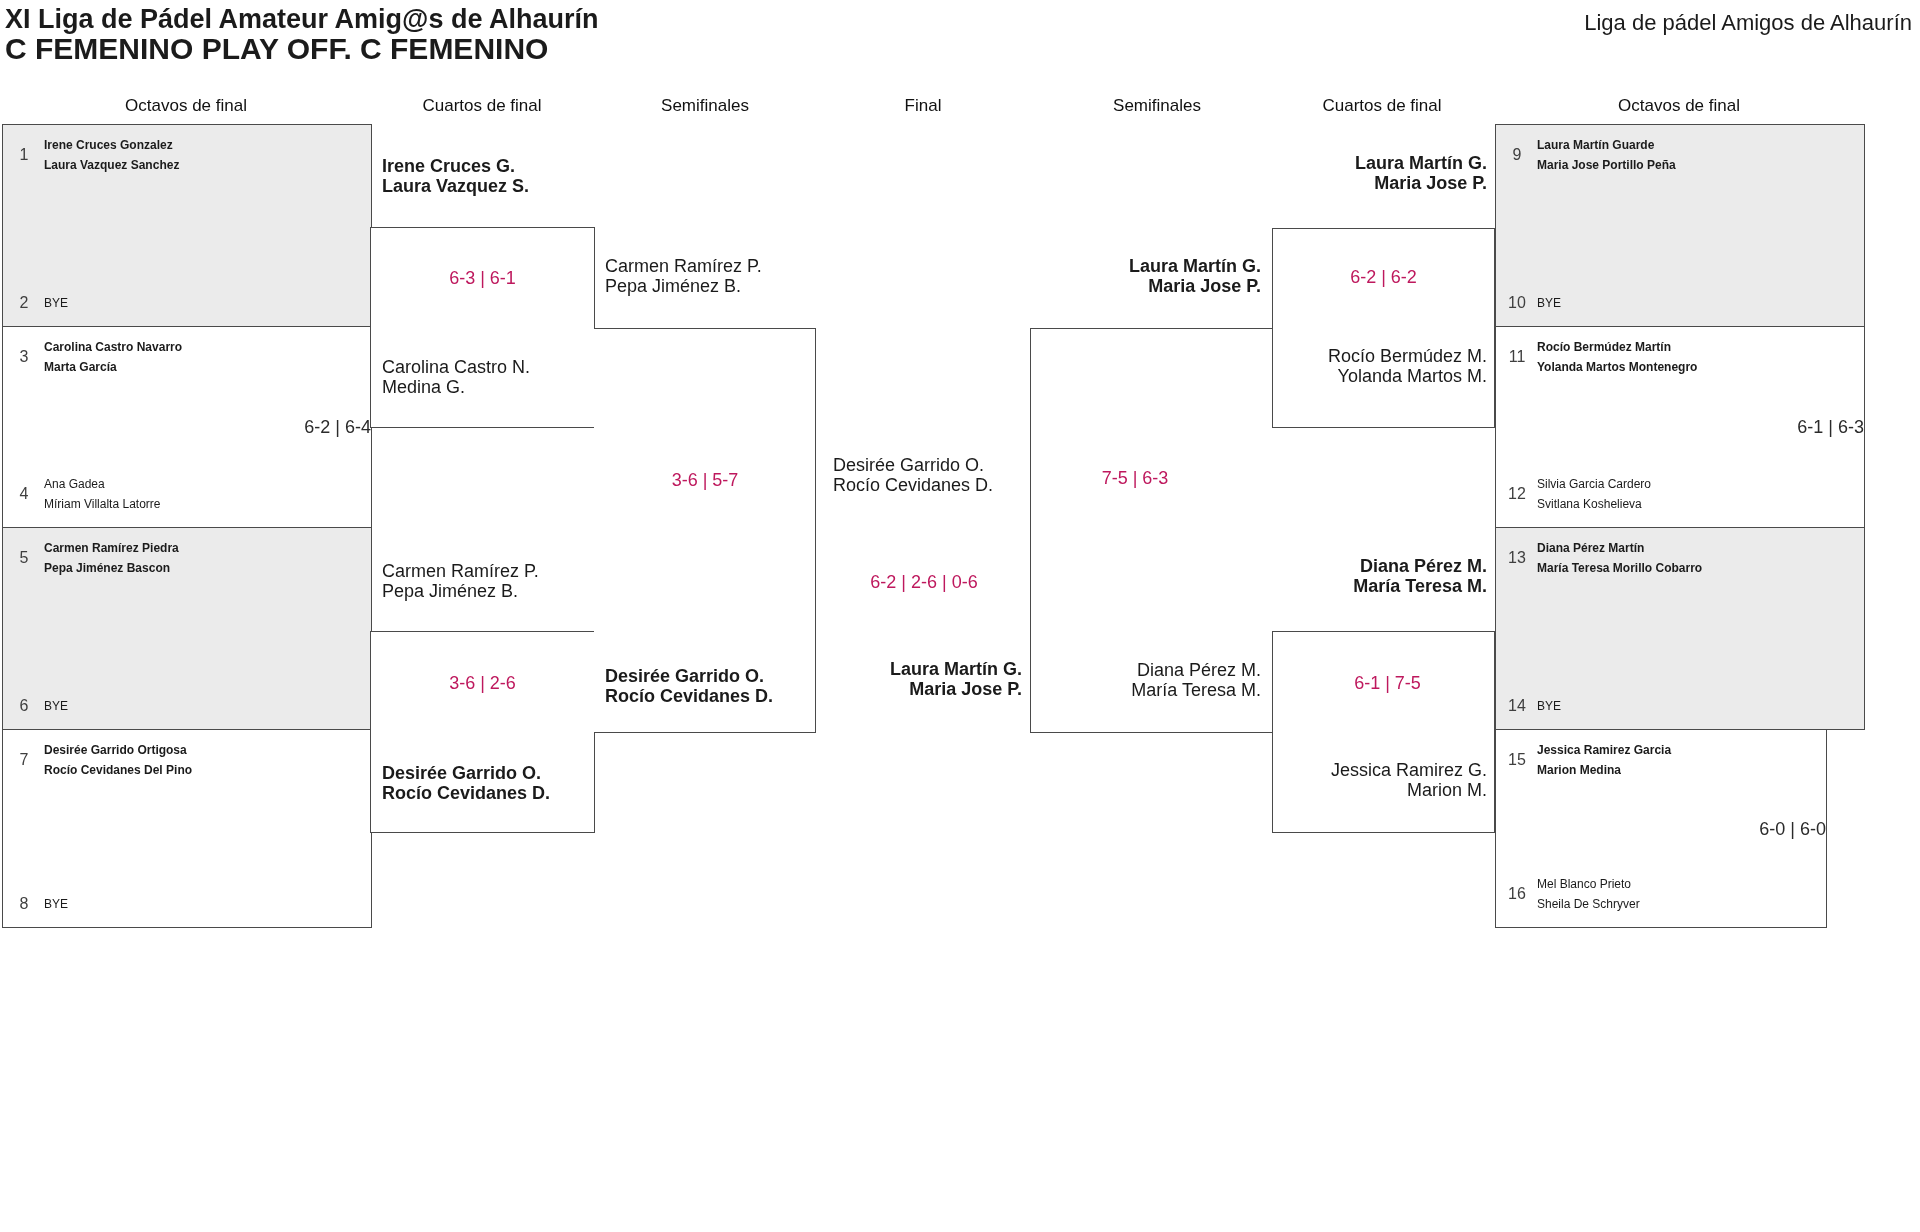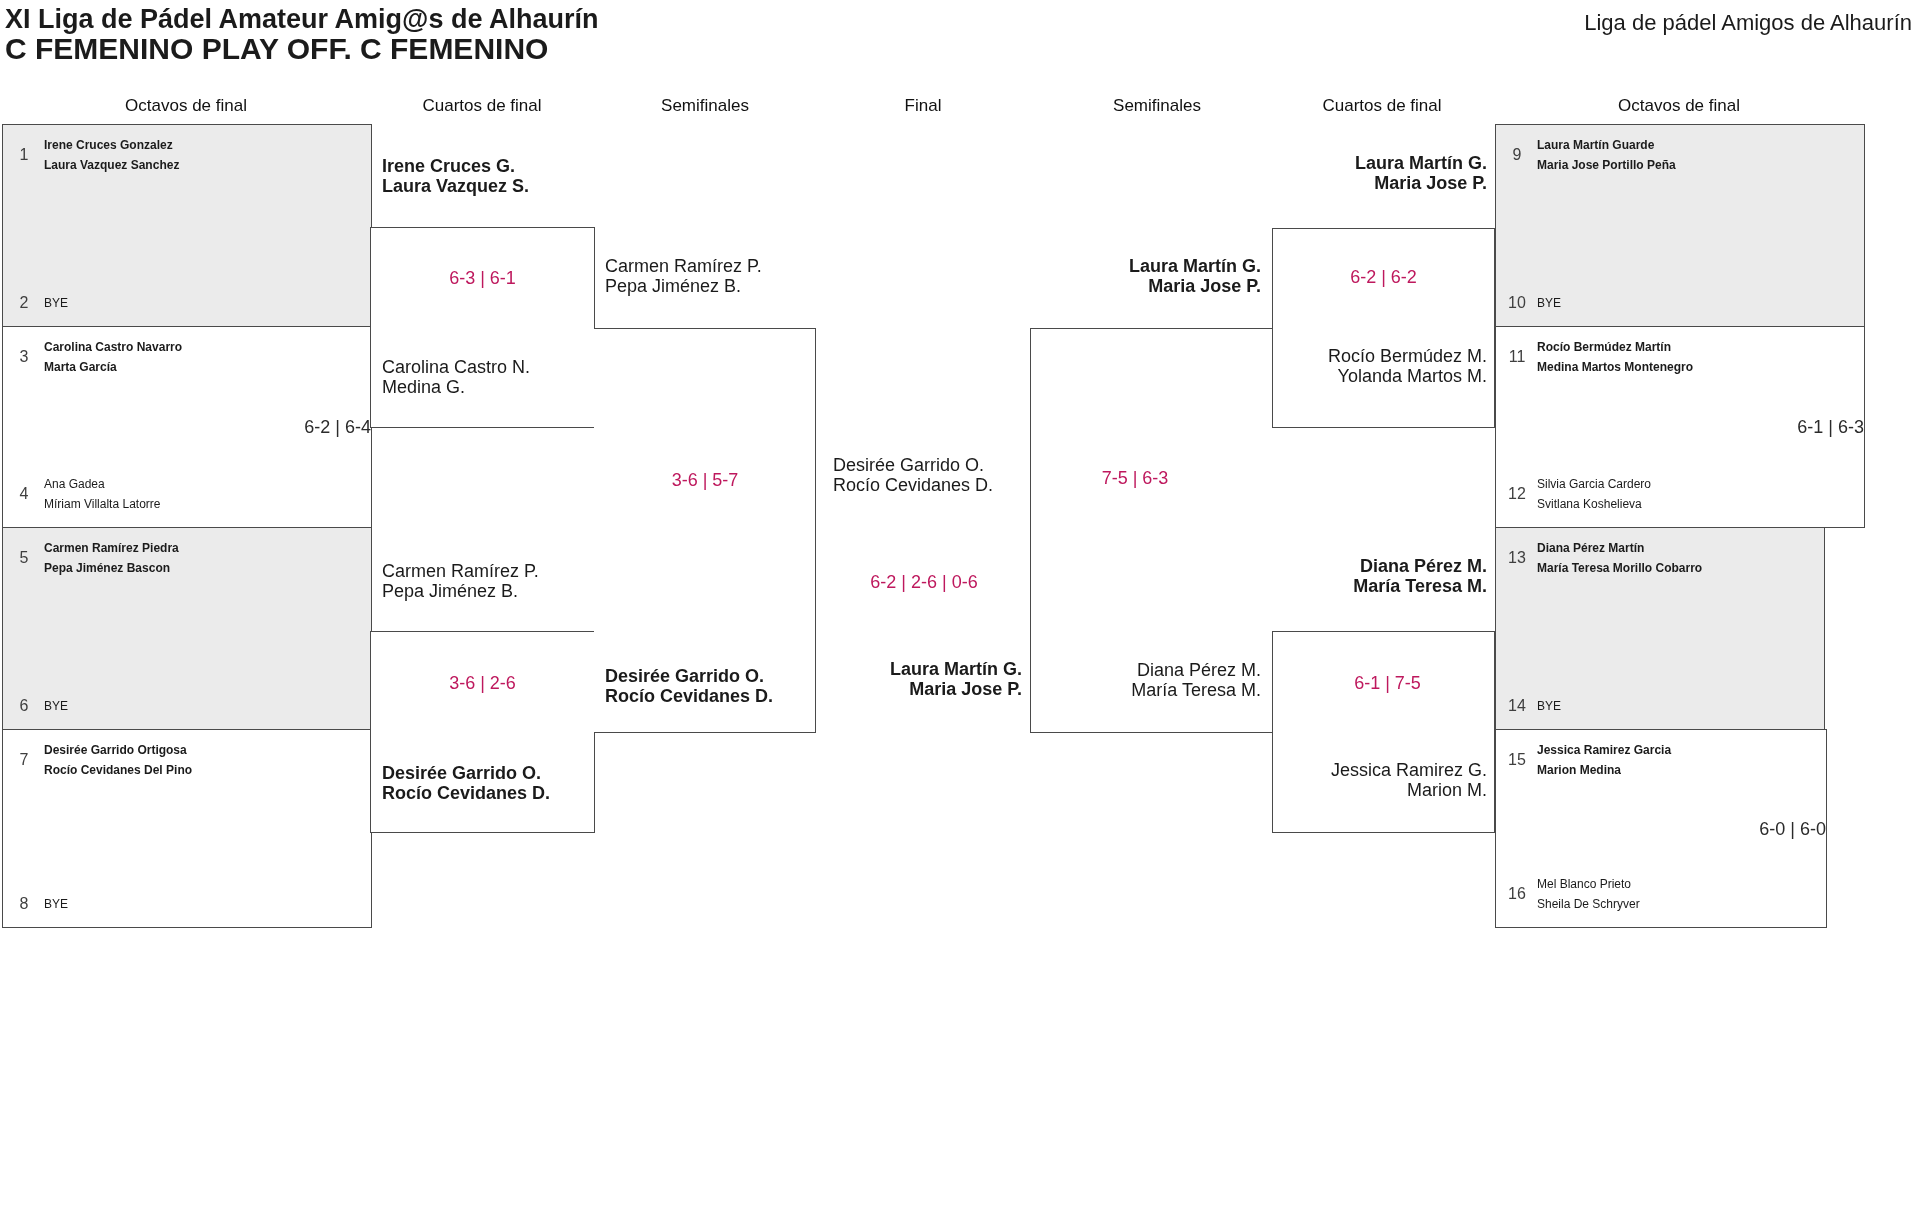--- a/index.html
+++ b/index.html
@@ -152,30 +152,30 @@
     <div class="bscore"></div>
     <div class="slot bot">
       <span class="seed">10</span>
       <span class="tname">BYE</span>
     </div>
   </div>
   <div class="box" style="left:1495px;top:326px;width:370px;height:202px">
     <div class="slot top">
       <span class="seed">11</span>
       <span class="tname bold">Rocío Bermúdez Martín
-Medina Martos Montenegro</span>
+Yolanda Martos Montenegro</span>
     </div>
     <div class="bscore">6-1 | 6-3</div>
     <div class="slot bot">
       <span class="seed">12</span>
       <span class="tname">Silvia Garcia Cardero
 Svitlana Koshelieva</span>
     </div>
   </div>
-  <div class="box grey" style="left:1495px;top:527px;width:330px;height:203px">
+  <div class="box grey" style="left:1495px;top:527px;width:370px;height:203px">
     <div class="slot top">
       <span class="seed">13</span>
       <span class="tname bold">Diana Pérez Martín
 María Teresa Morillo Cobarro</span>
     </div>
     <div class="bscore"></div>
     <div class="slot bot">
       <span class="seed">14</span>
       <span class="tname">BYE</span>
     </div>

